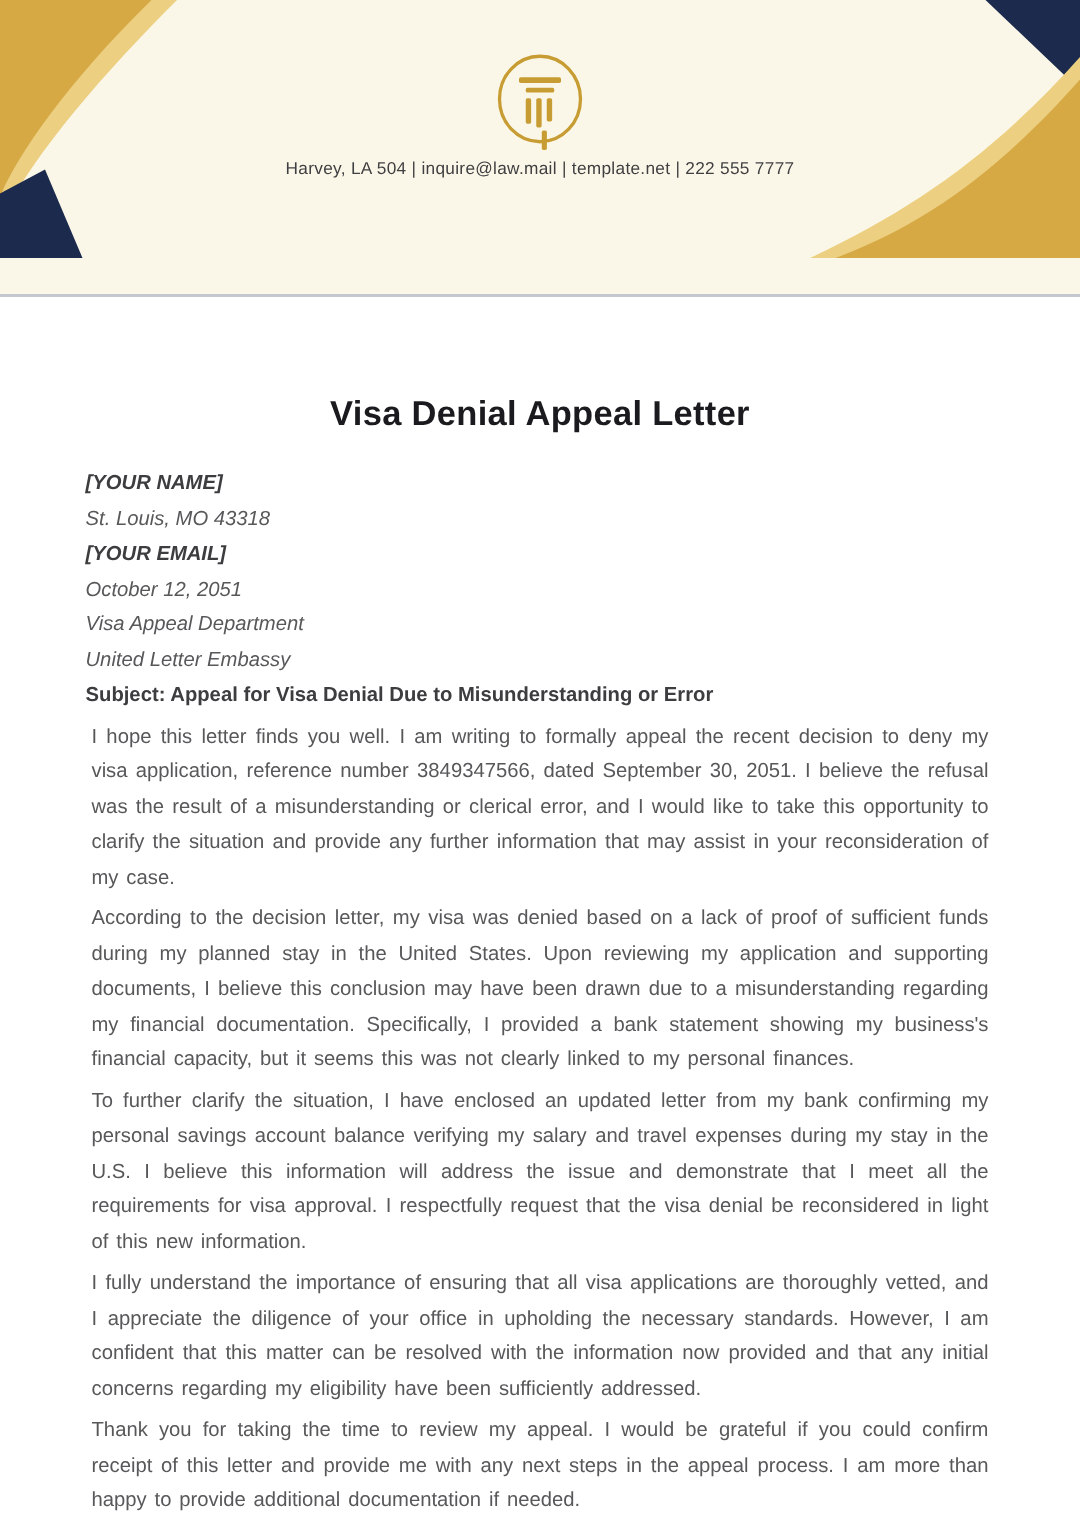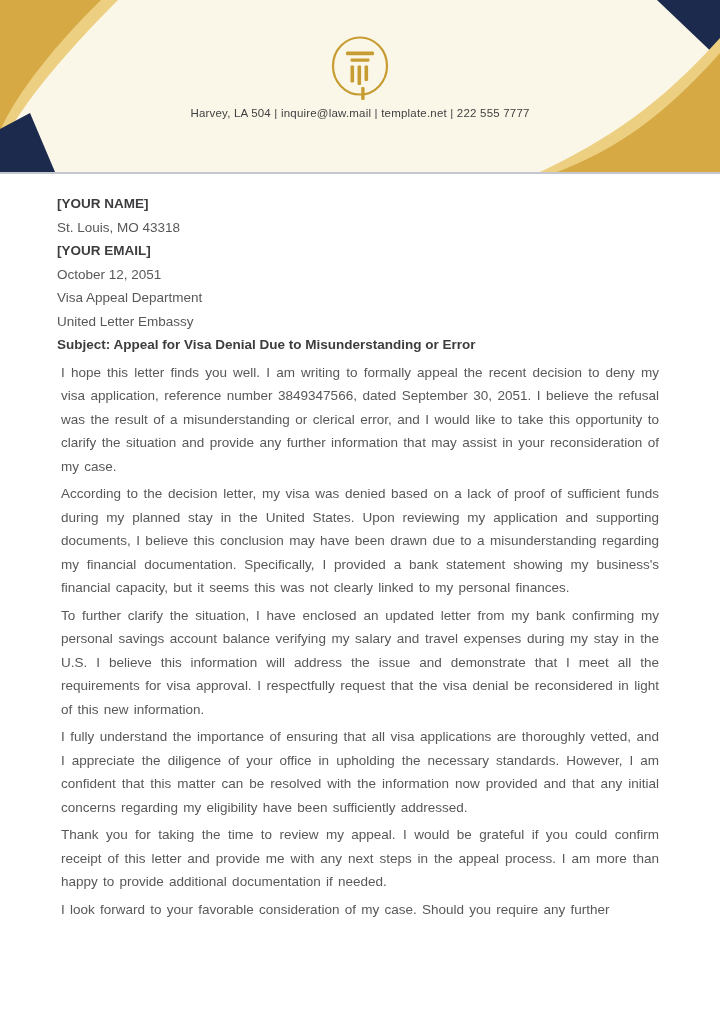--- a/index.html
+++ b/index.html
@@ -3,21 +3,21 @@
 <meta charset="utf-8">
 <style>
   html,body{margin:0;padding:0;}
   body{
     width:720px;height:1019px;overflow:hidden;background:#ffffff;
     font-family:"Liberation Sans","DejaVu Sans",sans-serif;
     position:relative;
   }
   
   .header{
-    position:relative;width:720px;height:172px;background:#fbf7e8;
+    position:relative;width:720px;height:196px;background:#fbf7e8;
   }
   .header::after{
     content:"";position:absolute;left:0;bottom:-2px;width:720px;height:2px;
     background:rgba(44,54,84,.28);
   }
   .header-deco{position:absolute;left:0;top:0;}
   .logo{
     position:absolute;left:330px;top:36px;width:60px;height:66px;
   }
   .contact-line{
@@ -25,21 +25,21 @@
     font-size:11.5px;color:#3f3f41;letter-spacing:.2px;
   }
   
   .letter{
     padding:0 57px;color:#58585a;font-size:13.5px;line-height:23.5px;
   }
   .letter-title{
     margin:64px 0 0 0;text-align:center;
     font-size:23px;line-height:30px;font-weight:700;color:#1b1b1f;letter-spacing:.2px;
   }
-  .info-block{margin-top:20px;}
+  .info-block{margin-top:20px;font-style:italic;}
   .info-line{white-space:nowrap;}
   .bold{font-weight:700;color:#3d3d40;}
   .para{margin:4px;text-align:justify;word-spacing:1.5px;}
   .subject-line{margin:0;}
   .salutation{margin:0;}
 </style>
 </head>
 <body>
 
 <div class="header">
@@ -65,20 +65,21 @@
     <rect x="27.5" y="29.5" width="3.6" height="19.5" rx="1.1" fill="#c79d33"></rect>
     <rect x="34.5" y="29.5" width="3.6" height="15.5" rx="1.1" fill="#c79d33"></rect>
     <rect x="31.2" y="51" width="3.4" height="13" rx="1.1" fill="#c79d33"></rect>
   </svg>
 
   <div class="contact-line">Harvey, LA 504  | inquire@law.mail  | template.net | 222 555 7777</div>
 </div>
 
 <div class="letter">
 
+  <h1 class="letter-title">Visa Denial Appeal Letter</h1>
 
   <div class="info-block">
     <div class="info-line bold">[YOUR NAME]</div>
     <div class="info-line">St. Louis, MO 43318</div>
     <div class="info-line bold">[YOUR EMAIL]</div>
     <div class="info-line">October 12, 2051</div>
     <div class="info-line">Visa Appeal Department</div>
     <div class="info-line">United Letter Embassy</div>
   </div>
 

